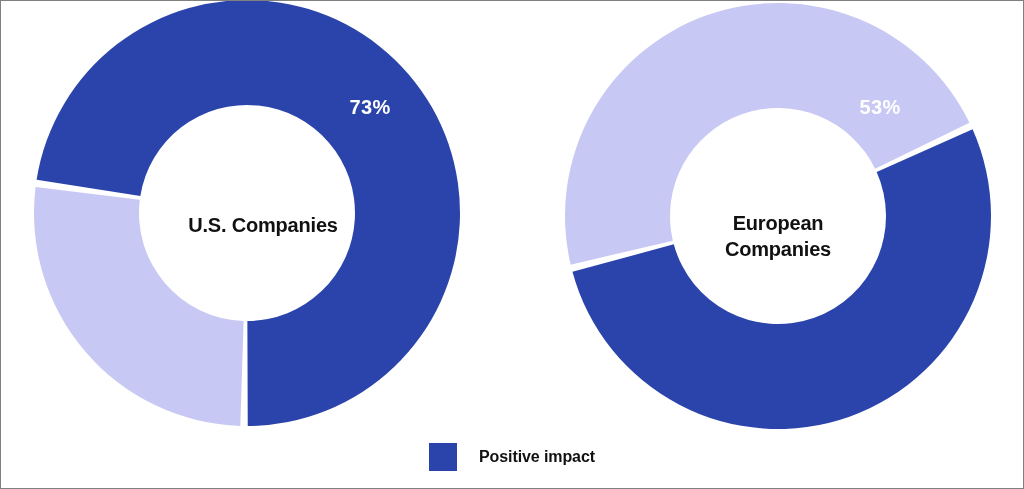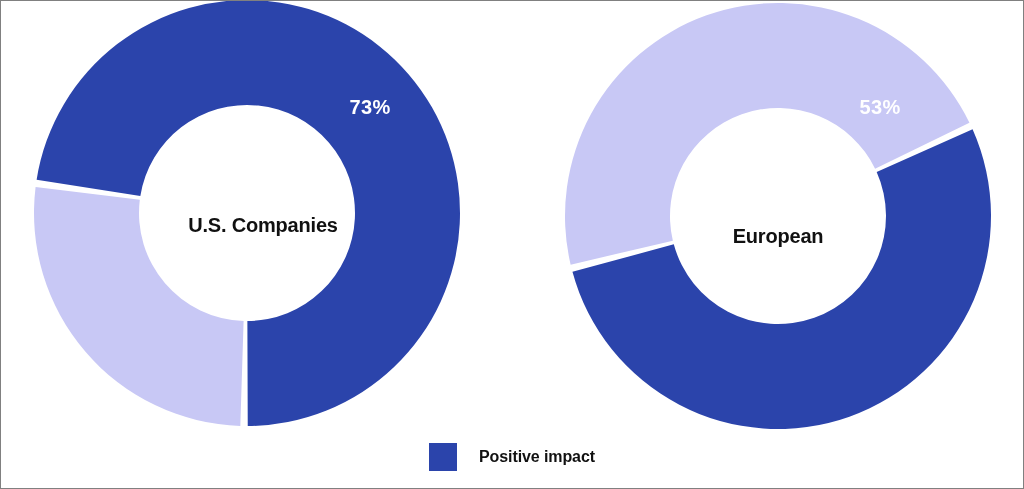--- a/index.html
+++ b/index.html
@@ -101,20 +101,21 @@
 
     <svg class="donut-svg" style="left:512px; top:1px;" width="512" height="440" viewBox="0 0 512 440">
       <g>
         <path id="eu-slice-other" fill="#C8C8F5" d="M 57.62769368801685 262.63873533356957 A 213 213 0 0 1 456.4431318617226 120.62694573392659 L 362.06975700031006 166.65591614677967 A 108 108 0 0 0 159.85347848969866 238.66189397195078 Z"></path>
         <path id="eu-slice-positive" fill="#2B44AB" d="M 459.585182477874 127.36509502485457 A 213 213 0 1 1 59.45148667739764 269.8462950505041 L 160.77821859699037 242.31643129321336 A 108 108 0 1 0 363.6629094254009 170.07244254781358 Z"></path>
       </g>
     </svg>
 
     <div class="center-label" style="left:777px; top:216px;margin-top:19px;">
       <div>European</div>
+      <div>Companies</div>
     </div>
 
     <div class="pct-label" style="left:879px; top:106px;">53%</div>
 
   </div>
 
   <div id="legend">
     <div class="legend-item">
       <span class="legend-swatch" id="legend-swatch" style="background: rgb(43, 68, 171);"></span>
       <span class="legend-text">Positive impact</span>

